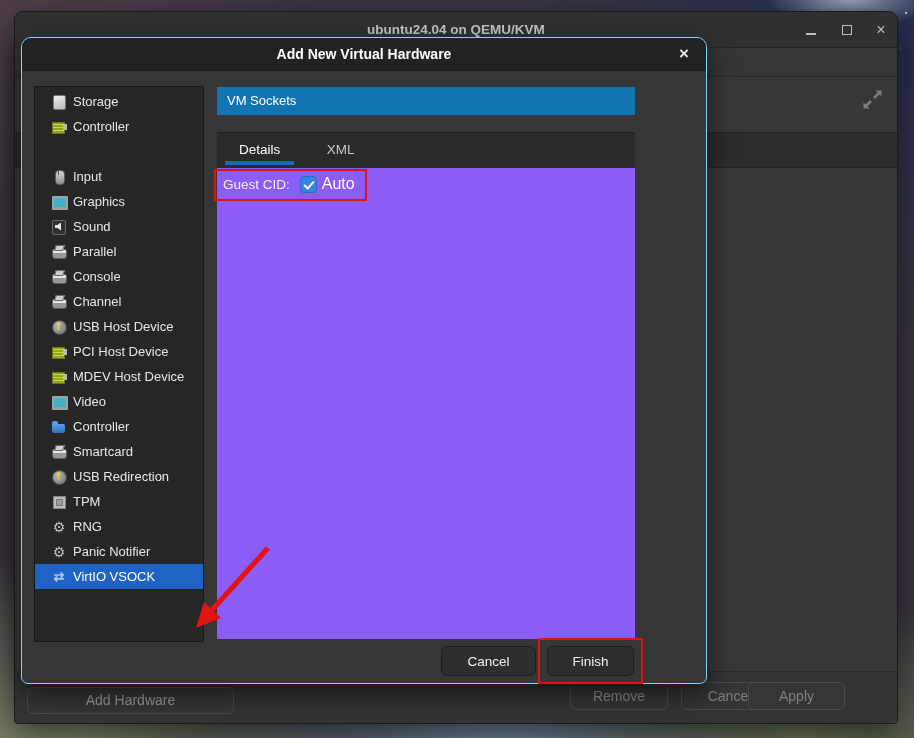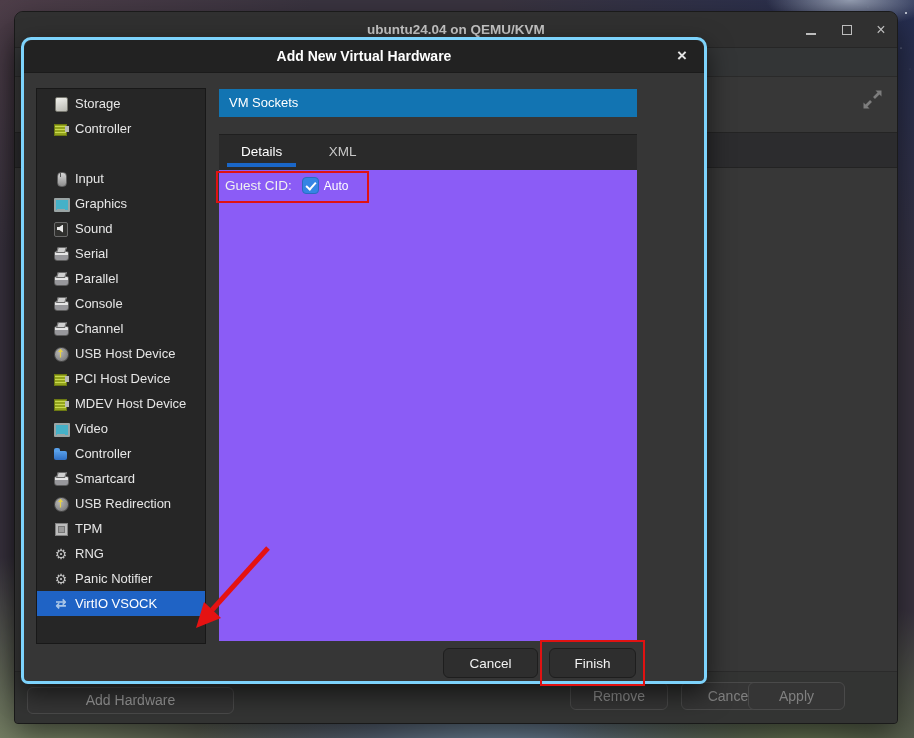--- a/index.html
+++ b/index.html
@@ -41,21 +41,21 @@
     border-top:1px solid #2b2b2b; border-radius:0 0 4px 4px; }
   .bgbtn { position:absolute; background:#353535; border:1px solid #4a4a4a; border-radius:6px;
     font-size:14px; text-align:center; color:#808080; }
   .bgbtn.addhw { left:12px; top:15px; width:207px; height:27px; line-height:25px; color:#9a9a9a; }
   .bgbtn.remove { left:555px; top:10px; width:98px; height:28px; line-height:26px; color:#8f8f8f; }
   .bgbtn.vmcancel { left:666px; top:10px; width:97px; height:28px; line-height:26px; }
   .bgbtn.apply { left:733px; top:10px; width:97px; height:28px; line-height:26px; }
 
   
   .dialog { position:absolute; left:21px; top:37px; width:686px; height:647px; background:#363636;
-    border:3px solid #7dd3fc; border-radius:10px 10px 7px 7px; box-shadow:0 10px 26px rgba(0,0,0,.6); z-index:5; }
+    border:1px solid #7dd3fc; border-radius:10px 10px 7px 7px; box-shadow:0 10px 26px rgba(0,0,0,.6); z-index:5; }
   .dlg-titlebar { position:absolute; left:0; top:0; right:0; height:33px; background:#222222;
     border-radius:9px 9px 0 0; border-bottom:1px solid #1b1b1b; }
   .dlg-title { position:absolute; left:0; right:0; top:0; height:33px; line-height:33px; text-align:center;
     color:#ffffff; font-weight:bold; font-size:14px; }
   .dlg-close { position:absolute; right:12px; top:6px; width:20px; height:20px; color:#e6e6e6;
     font-size:17px; line-height:20px; text-align:center; font-weight:bold; }
 
   
   .sidebar { position:absolute; left:12px; top:48px; width:170px; height:556px; background:#262626;
     border:1px solid #181818; padding-top:2px; overflow:hidden; }
@@ -73,21 +73,21 @@
     margin-right:14px; color:#c8c8c8; font-size:13.5px; }
   .tab.active { color:#ffffff; }
   .tab.active::after { content:""; position:absolute; left:0; right:0; bottom:4px; height:4px; background:#1a66c7; }
   .panel-content { position:absolute; left:195px; top:130px; width:418px; height:471px; background:#8b5cf6; }
   .guest-row { position:absolute; left:6px; top:7px; display:flex; align-items:center; }
   .field-label { color:#f0f0f0; font-size:13.5px; margin-right:10px; }
   .checkbox { position:relative; width:17px; height:17px; border-radius:4px; background:#3584e4;
     border:1px solid #2b6cc0; margin-right:5px; }
   .checkbox.checked::after { content:""; position:absolute; left:5px; top:2px; width:4px; height:8px;
     border:solid #ffffff; border-width:0 2.4px 2.4px 0; transform:rotate(42deg); }
-  .cb-label { color:#ffffff; font-size:12px; }
+  .cb-label { color:#ffffff; font-size:16px; }
 
   
   .btn { position:absolute; top:608px; height:30px; background:#2e2e2e; border:1px solid #1e1e1e;
     border-radius:6px; color:#f2f2f2; font-size:13.5px; font-family:"Liberation Sans",sans-serif; }
   .btn.cancel { left:419px; width:95px; }
   .btn.finish { left:525px; width:87px; }
 
   
   .ann-rect { position:absolute; border:2.5px solid #e01212; z-index:9; pointer-events:none; }
   .ann-guest { left:192px; top:131px; width:153px; height:32px; }
@@ -196,24 +196,20 @@
         <div class="side-row">
           <span class="ic ic-monitor"></span>
           <span class="side-label">Graphics</span>
         </div>
 
         <div class="side-row">
           <span class="ic ic-speaker"></span>
           <span class="side-label">Sound</span>
         </div>
 
-        <div class="side-row">
-          <span class="ic ic-device"></span>
-          <span class="side-label">Serial</span>
-        </div>
 
         <div class="side-row">
           <span class="ic ic-device"></span>
           <span class="side-label">Parallel</span>
         </div>
 
         <div class="side-row">
           <span class="ic ic-device"></span>
           <span class="side-label">Console</span>
         </div>

